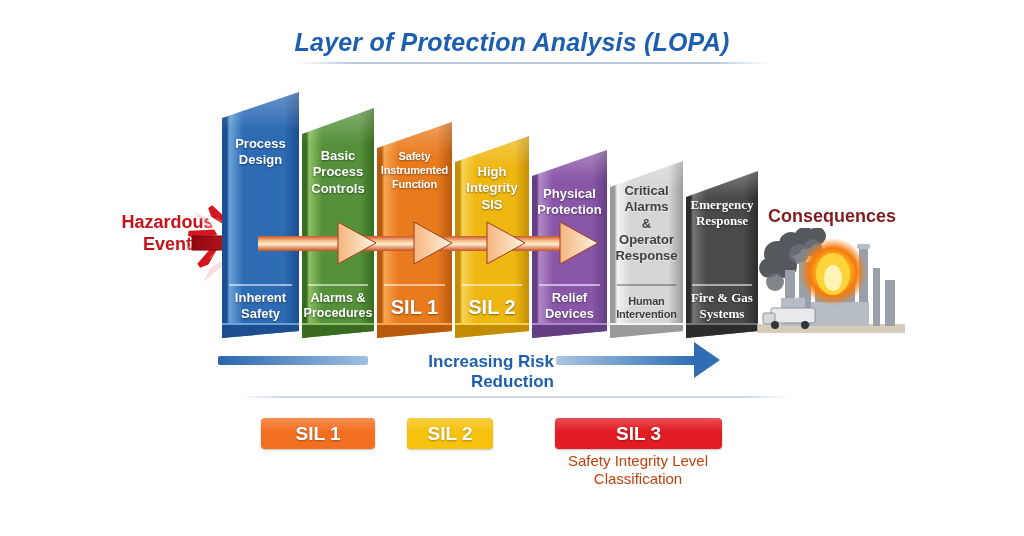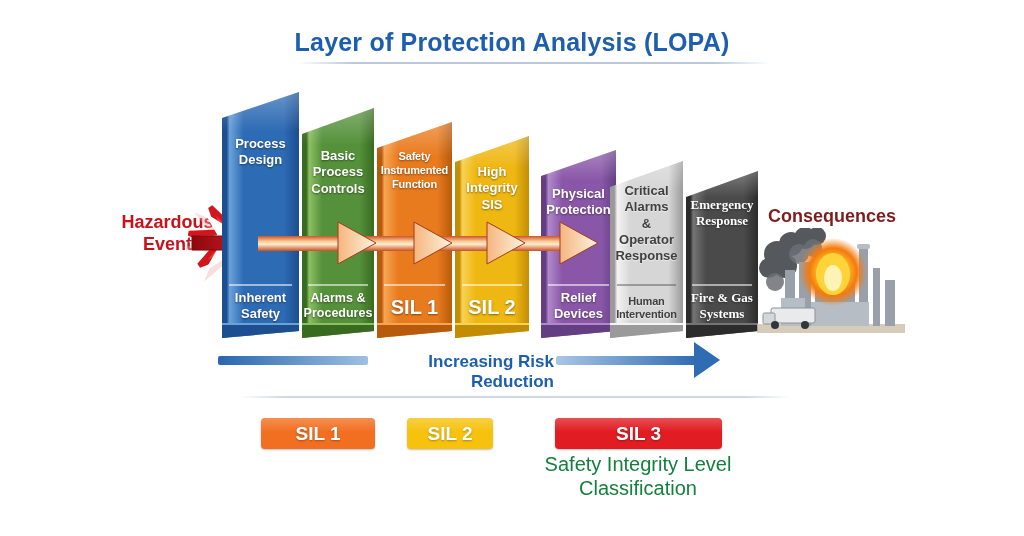--- a/index.html
+++ b/index.html
@@ -3,21 +3,21 @@
 <meta charset="utf-8">
 <style>
   html,body{margin:0;padding:0;background:#fff;}
   .stage{
     position:relative;width:1024px;height:536px;background:#ffffff;overflow:hidden;
     font-family:"Liberation Sans", sans-serif;
   }
   
   .page-title{
     position:absolute;left:0;top:28px;width:1024px;text-align:center;
-    font-size:25px;font-weight:700;letter-spacing:.2px;
+    font-size:25px;font-weight:700;letter-spacing:.2px;font-style:italic;
   }
   .title-underline{
     position:absolute;left:297px;top:62px;width:473px;height:2px;
     background:linear-gradient(90deg,rgba(185,200,221,0),#b9c8dd 12%,#b9c8dd 88%,rgba(185,200,221,0));
   }
   
   .hazard-label{
     position:absolute;left:95px;top:212px;width:145px;text-align:center;
     font-size:18px;font-weight:700;line-height:1.2;white-space:pre-line;
     text-shadow:0 0 6px #ffffff,0 0 2px #ffffff;
@@ -95,21 +95,21 @@
   .sil-badge{
     position:absolute;top:418px;height:31px;border-radius:4px;color:#fff;
     font-size:19px;font-weight:700;text-align:center;line-height:31px;
     text-shadow:0 1px 2px rgba(0,0,0,.3);box-shadow:0 1px 2px rgba(0,0,0,.25);
   }
   .sil-1{left:261px;width:114px;}
   .sil-2{left:407px;width:86px;}
   .sil-3{left:555px;width:167px;}
   .sil-caption{
     position:absolute;left:538px;top:452px;width:200px;text-align:center;
-    font-size:20px;line-height:1.2;color:#15803d;white-space:pre-line;
+    font-size:15px;line-height:1.2;color:#c2410c;white-space:pre-line;
   }
 </style>
 </head>
 <body>
 
 <div class="stage">
 
   <div class="page-title accent-blue" style="color: rgb(29, 95, 174);">Layer of Protection Analysis (LOPA)</div>
   <div class="title-underline"></div>
 
@@ -154,21 +154,21 @@
     <div class="slab-bevel" style="background: linear-gradient(rgb(246, 165, 81) 0px, rgb(246, 165, 81) 2px, rgb(184, 90, 11) 2px);"></div>
   </div>
   <div class="slab s3" style="background: linear-gradient(rgba(255, 255, 255, 0.28), rgba(255, 255, 255, 0) 16%), linear-gradient(90deg, rgb(194, 141, 5) 0%, rgb(194, 141, 5) 6%, rgb(247, 210, 84) 10%, rgb(239, 183, 18) 28%, rgb(239, 183, 18) 80%, rgb(194, 141, 5) 100%);">
     <div class="slab-top-label">High
 Integrity
 SIS</div>
     <div class="slab-divider"></div>
     <div class="slab-bottom-label">SIL 2</div>
     <div class="slab-bevel" style="background: linear-gradient(rgb(247, 210, 84) 0px, rgb(247, 210, 84) 2px, rgb(194, 141, 5) 2px);"></div>
   </div>
-  <div class="slab s4" style="background: linear-gradient(rgba(255, 255, 255, 0.28), rgba(255, 255, 255, 0) 16%), linear-gradient(90deg, rgb(100, 62, 131) 0%, rgb(100, 62, 131) 6%, rgb(177, 137, 202) 10%, rgb(138, 87, 168) 28%, rgb(138, 87, 168) 80%, rgb(100, 62, 131) 100%); margin-left: 9px;">
+  <div class="slab s4" style="background: linear-gradient(rgba(255, 255, 255, 0.28), rgba(255, 255, 255, 0) 16%), linear-gradient(90deg, rgb(100, 62, 131) 0%, rgb(100, 62, 131) 6%, rgb(177, 137, 202) 10%, rgb(138, 87, 168) 28%, rgb(138, 87, 168) 80%, rgb(100, 62, 131) 100%);">
     <div class="slab-top-label">Physical
 Protection</div>
     <div class="slab-divider"></div>
     <div class="slab-bottom-label">Relief
 Devices</div>
     <div class="slab-bevel" style="background: linear-gradient(rgb(177, 137, 202) 0px, rgb(177, 137, 202) 2px, rgb(100, 62, 131) 2px);"></div>
   </div>
   <div class="slab s5" style="background: linear-gradient(rgba(255, 255, 255, 0.28), rgba(255, 255, 255, 0) 16%), linear-gradient(90deg, rgb(154, 154, 154) 0%, rgb(154, 154, 154) 6%, rgb(244, 244, 244) 10%, rgb(214, 214, 214) 28%, rgb(214, 214, 214) 80%, rgb(154, 154, 154) 100%); color: rgb(63, 63, 63);">
     <div class="slab-top-label">Critical
 Alarms

